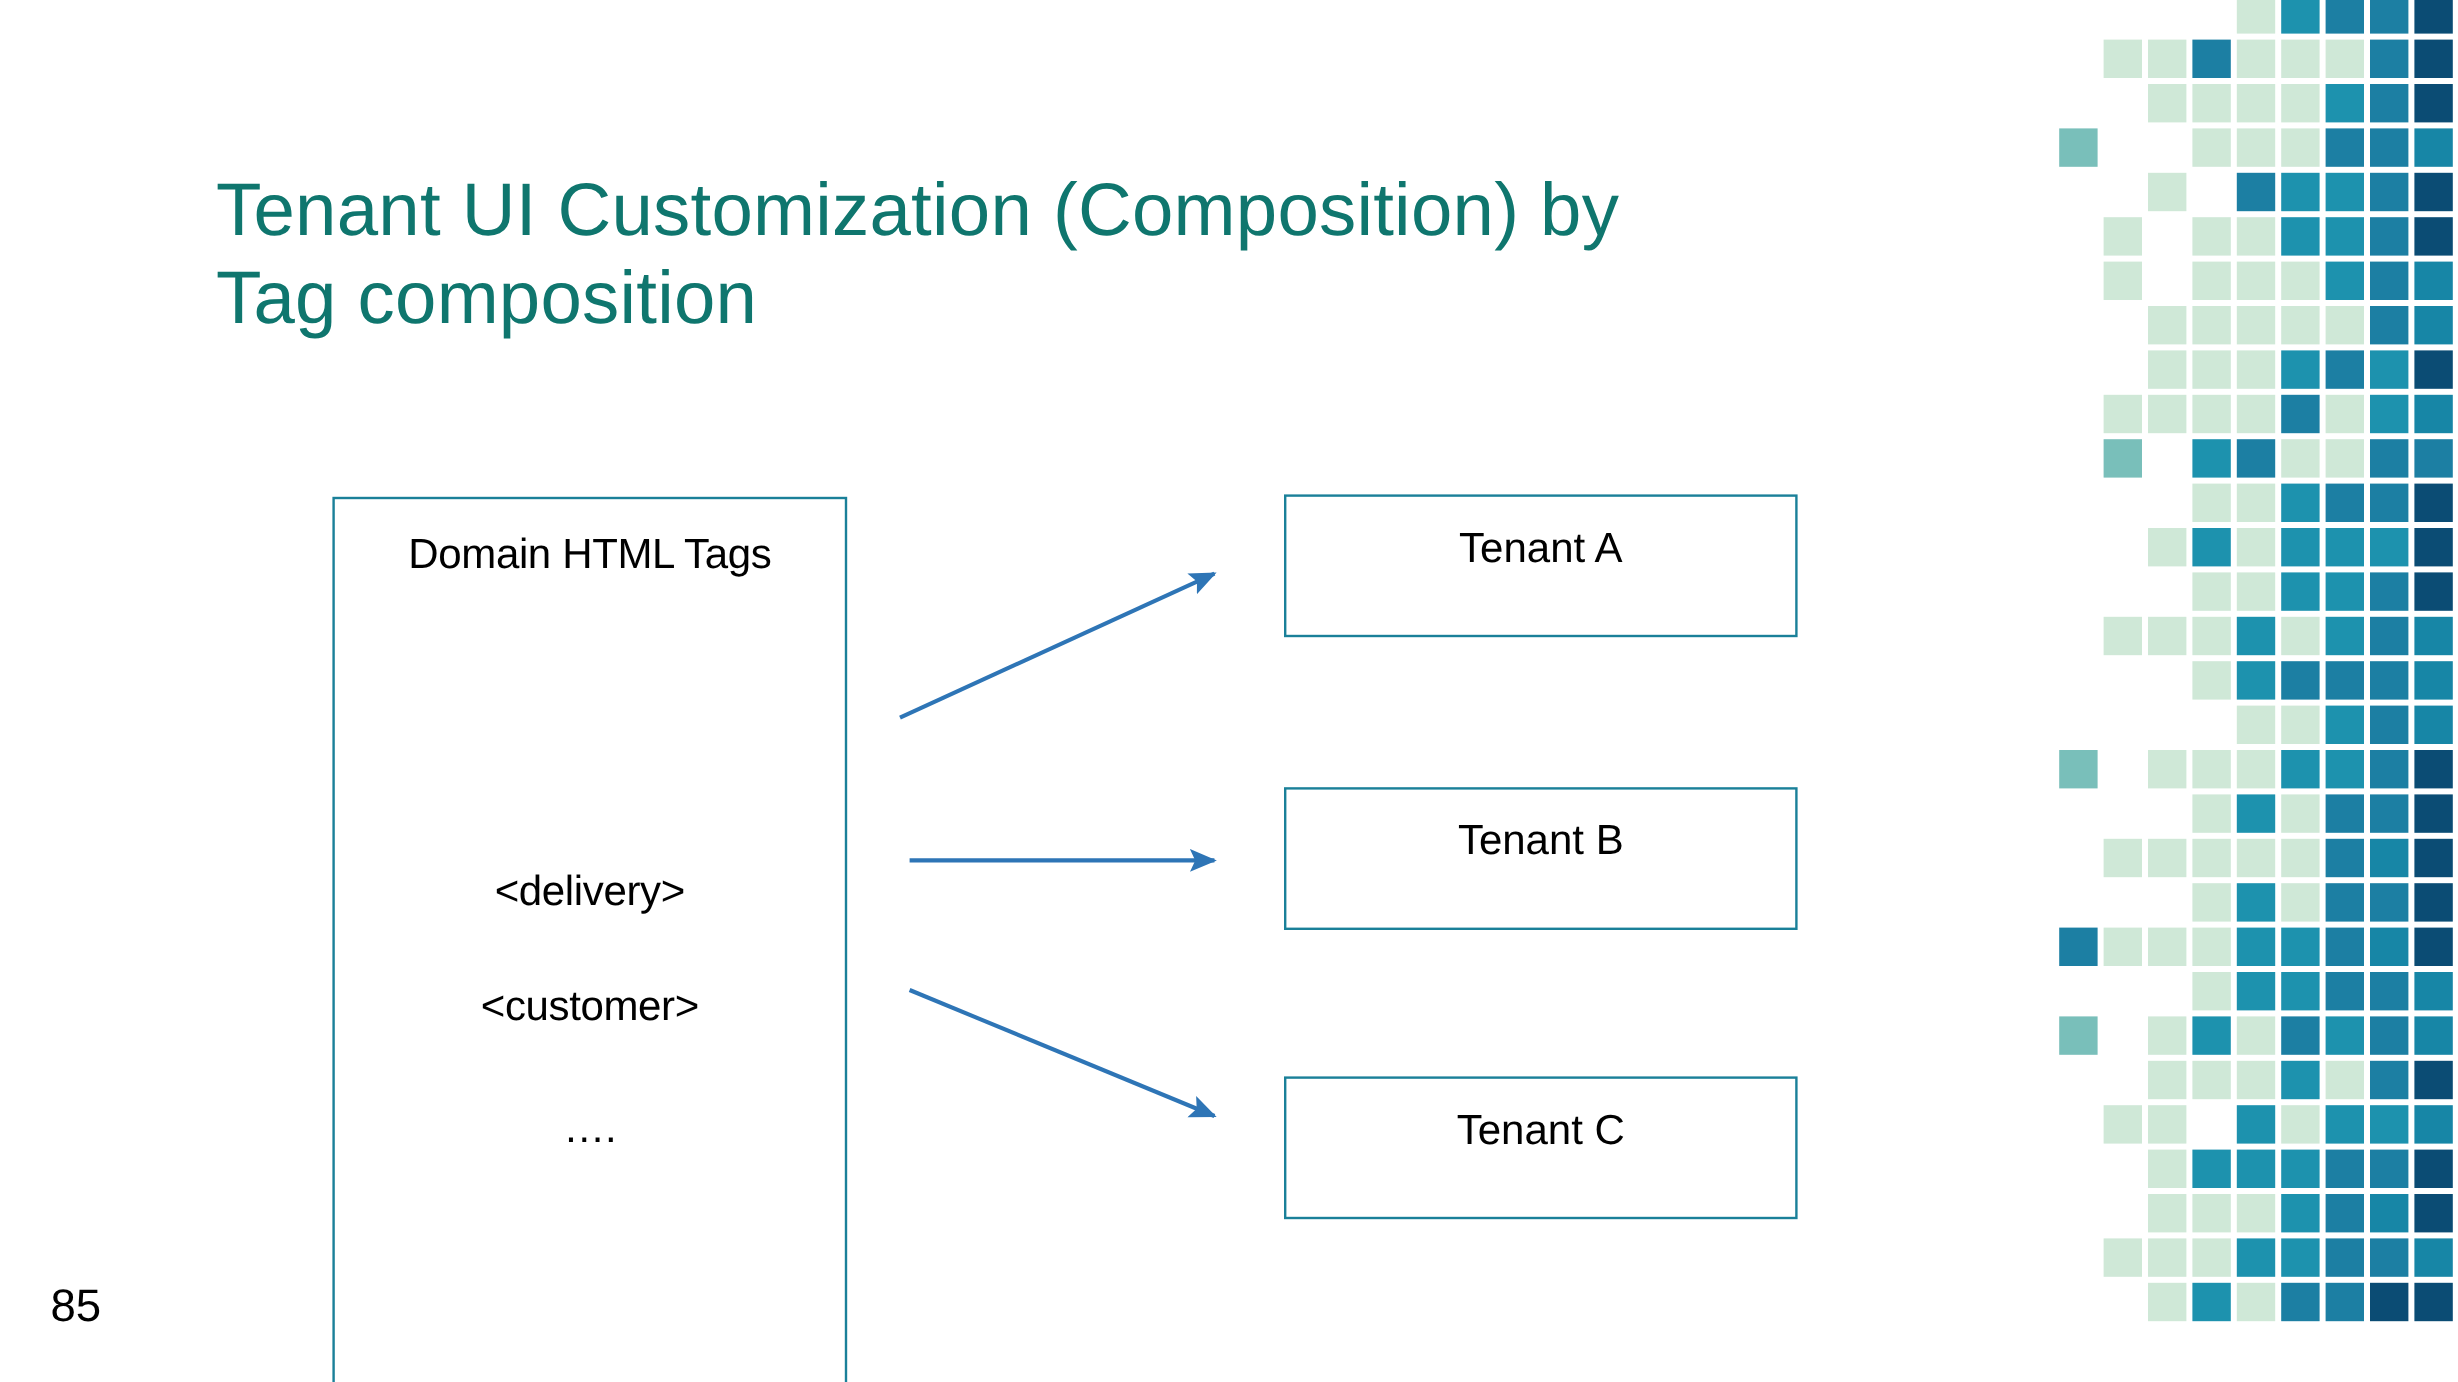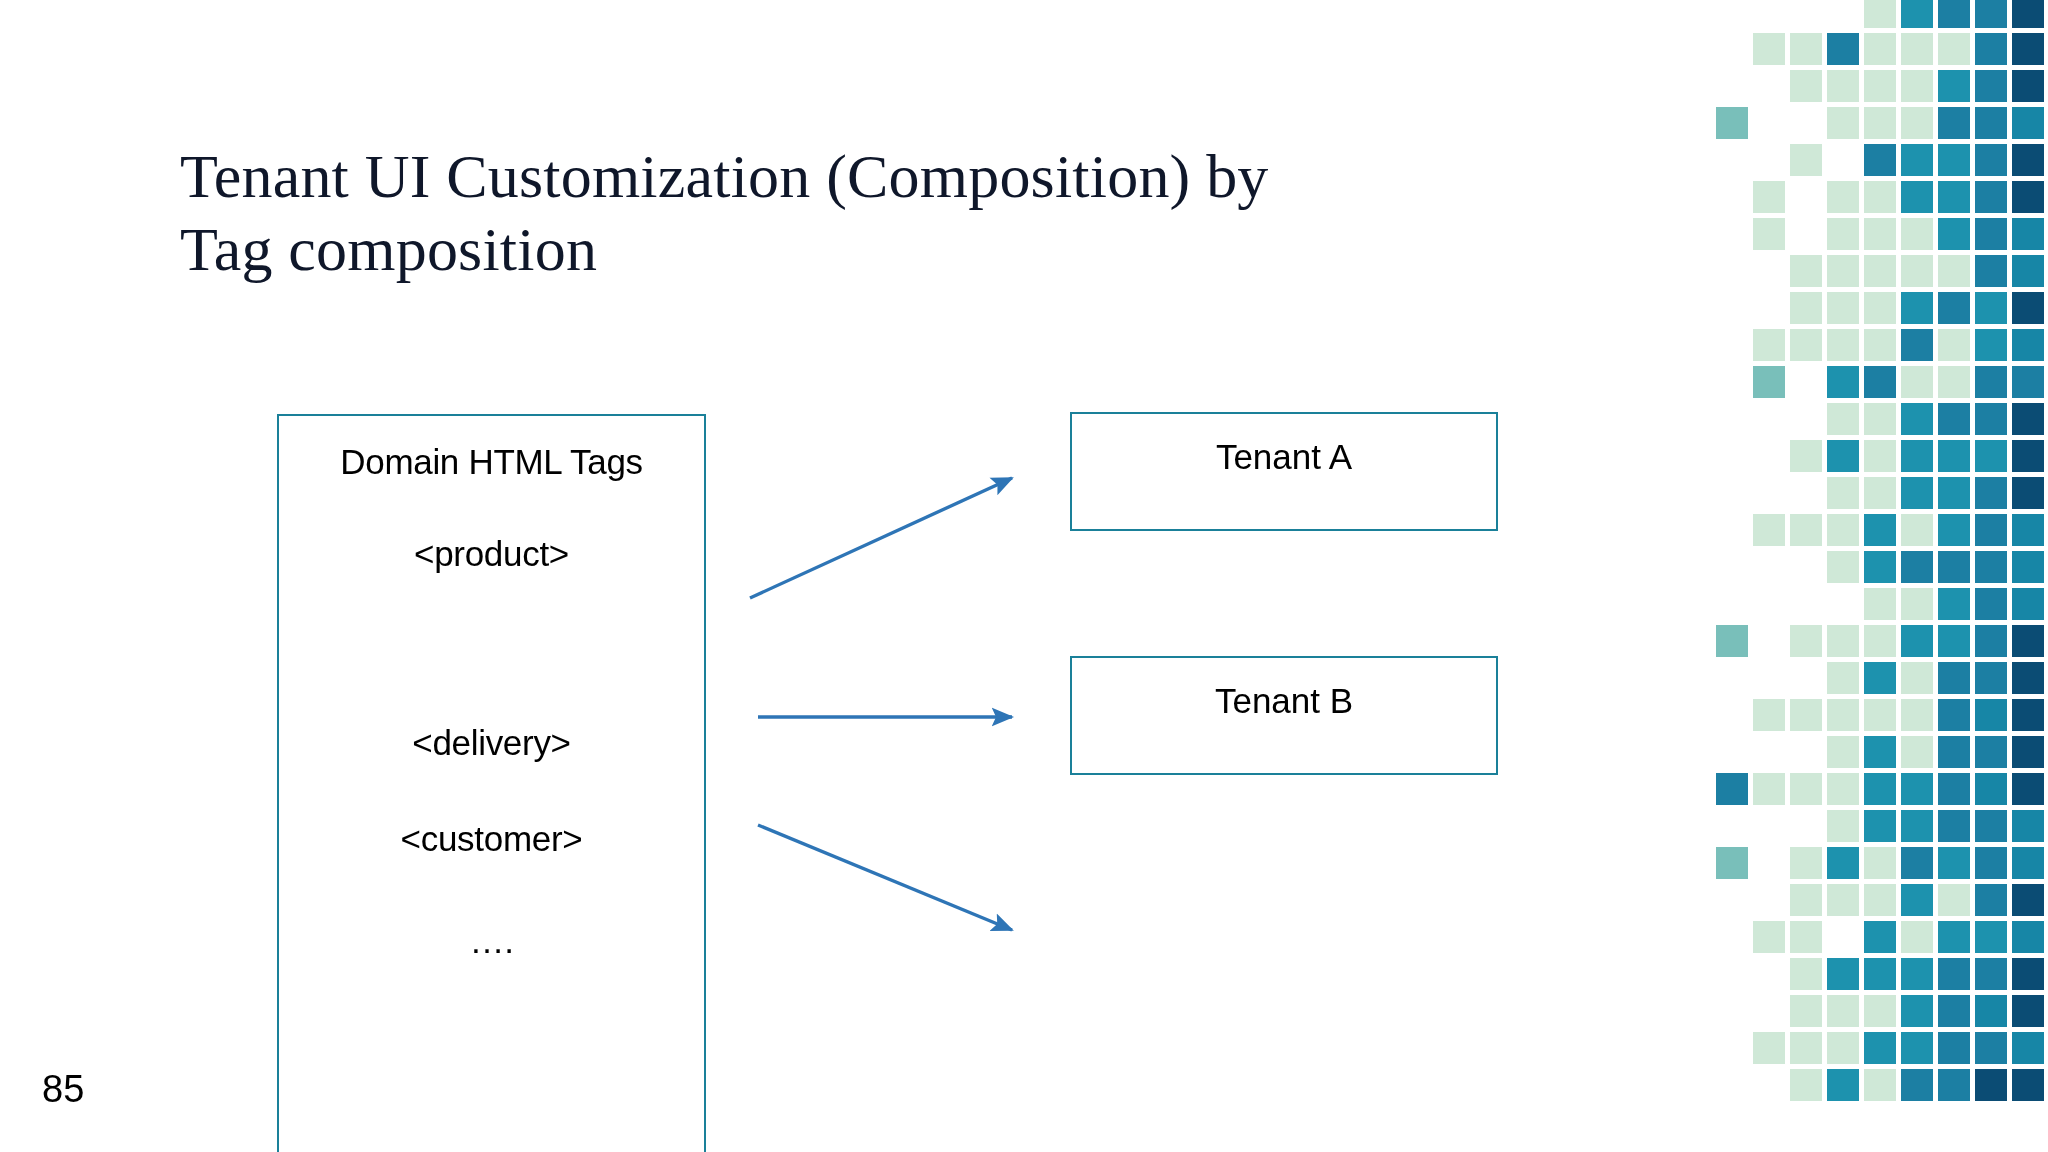--- a/index.html
+++ b/index.html
@@ -15,24 +15,24 @@
     overflow: hidden;
     font-family: "Liberation Sans", sans-serif;
   }
 
   
   #slide-title {
     position: absolute;
     left: 180px;
     top: 140px;
     width: 1420px;
-    font-family: Liberation Serif, serif;
+    font-family: Liberation Sans, sans-serif;
     font-size: 62px;
     line-height: 1.17;
-    color: #0f172a;
+    color: #0f766e;
     letter-spacing: 0.2px;
     white-space: pre-line;
   }
 
   
   .flow-box {
     position: absolute;
     box-sizing: border-box;
     border: 2.5px solid #1A8099;
     background: #FFFFFF;
@@ -336,28 +336,30 @@
           <path d="M0,0.4 L6.6,3.2 L0,6 L1.3,3.2 Z" fill="#2E75B6"></path>
         </marker>
       </defs>
       <line x1="750" y1="598" x2="1012" y2="478" stroke="#2E75B6" stroke-width="3.4" marker-end="url(#arrowhead)"></line>
       <line x1="758" y1="717" x2="1012" y2="717" stroke="#2E75B6" stroke-width="3.4" marker-end="url(#arrowhead)"></line>
       <line x1="758" y1="825" x2="1012" y2="930" stroke="#2E75B6" stroke-width="3.4" marker-end="url(#arrowhead)"></line>
     </svg>
 
   <div class="flow-box" id="tags-box">
     <div class="tag-line" id="tags-title">Domain HTML Tags</div>
-    <div class="tag-line" id="tag-product">&lt;product&gt;</div>
     <div class="tag-line" id="tag-customer">&lt;customer&gt;</div>
     <div class="tag-line" id="tag-delivery">&lt;delivery&gt;</div>
     <div class="tag-line" id="tag-ellipsis">….</div>
   </div>
 
   <div class="flow-box" id="tenant-b-box">
     <div class="box-label">Tenant B</div>
   </div>
   <div class="flow-box" id="tenant-a-box">
     <div class="box-label">Tenant A</div>
   </div>
+  <div class="flow-box" id="tenant-c-box">
+    <div class="box-label">Tenant C</div>
+  </div>
 
   <div id="page-number">85</div>
 
 </div>
 
 </body></html>

